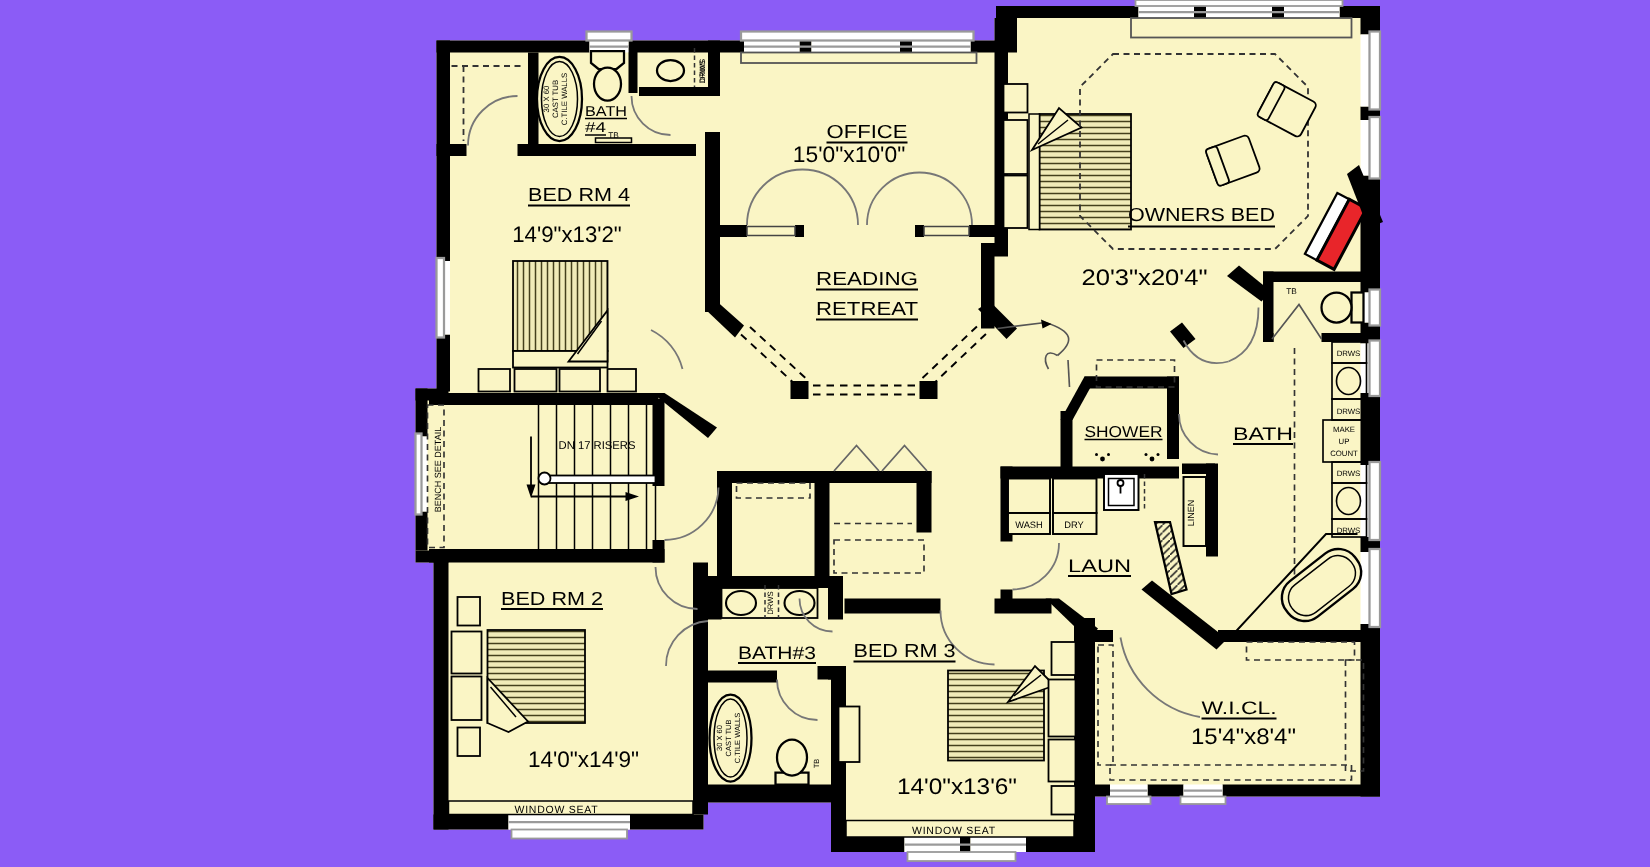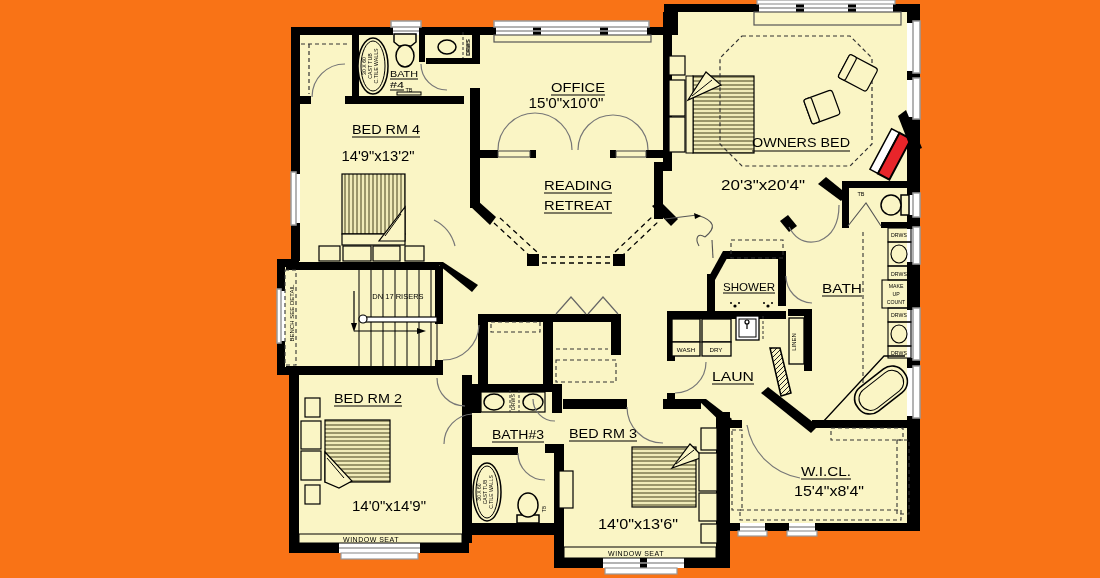--- a/index.html
+++ b/index.html
@@ -1,16 +1,16 @@
 <!DOCTYPE html>
 <html><head>
 <meta charset="utf-8">
 <style>
   html,body{margin:0;padding:0;background:#fff;}
-  .wrap{width:1100px;height:578px;position:relative;overflow:hidden;background:#f97316;}
+  .wrap{width:1100px;height:578px;position:relative;overflow:hidden;background:#8b5cf6;}
   svg{display:block;}
   text{font-family:"Liberation Sans",sans-serif;fill:#000;}
 </style>
 </head>
 <body>
 <div class="wrap">
 <svg width="1100" height="578" viewBox="0 0 1100 578">
 <defs>
   <pattern id="bedhatchV" width="4" height="4" patternUnits="userSpaceOnUse">
     <rect width="4" height="4" fill="#f0ebb8"></rect>

